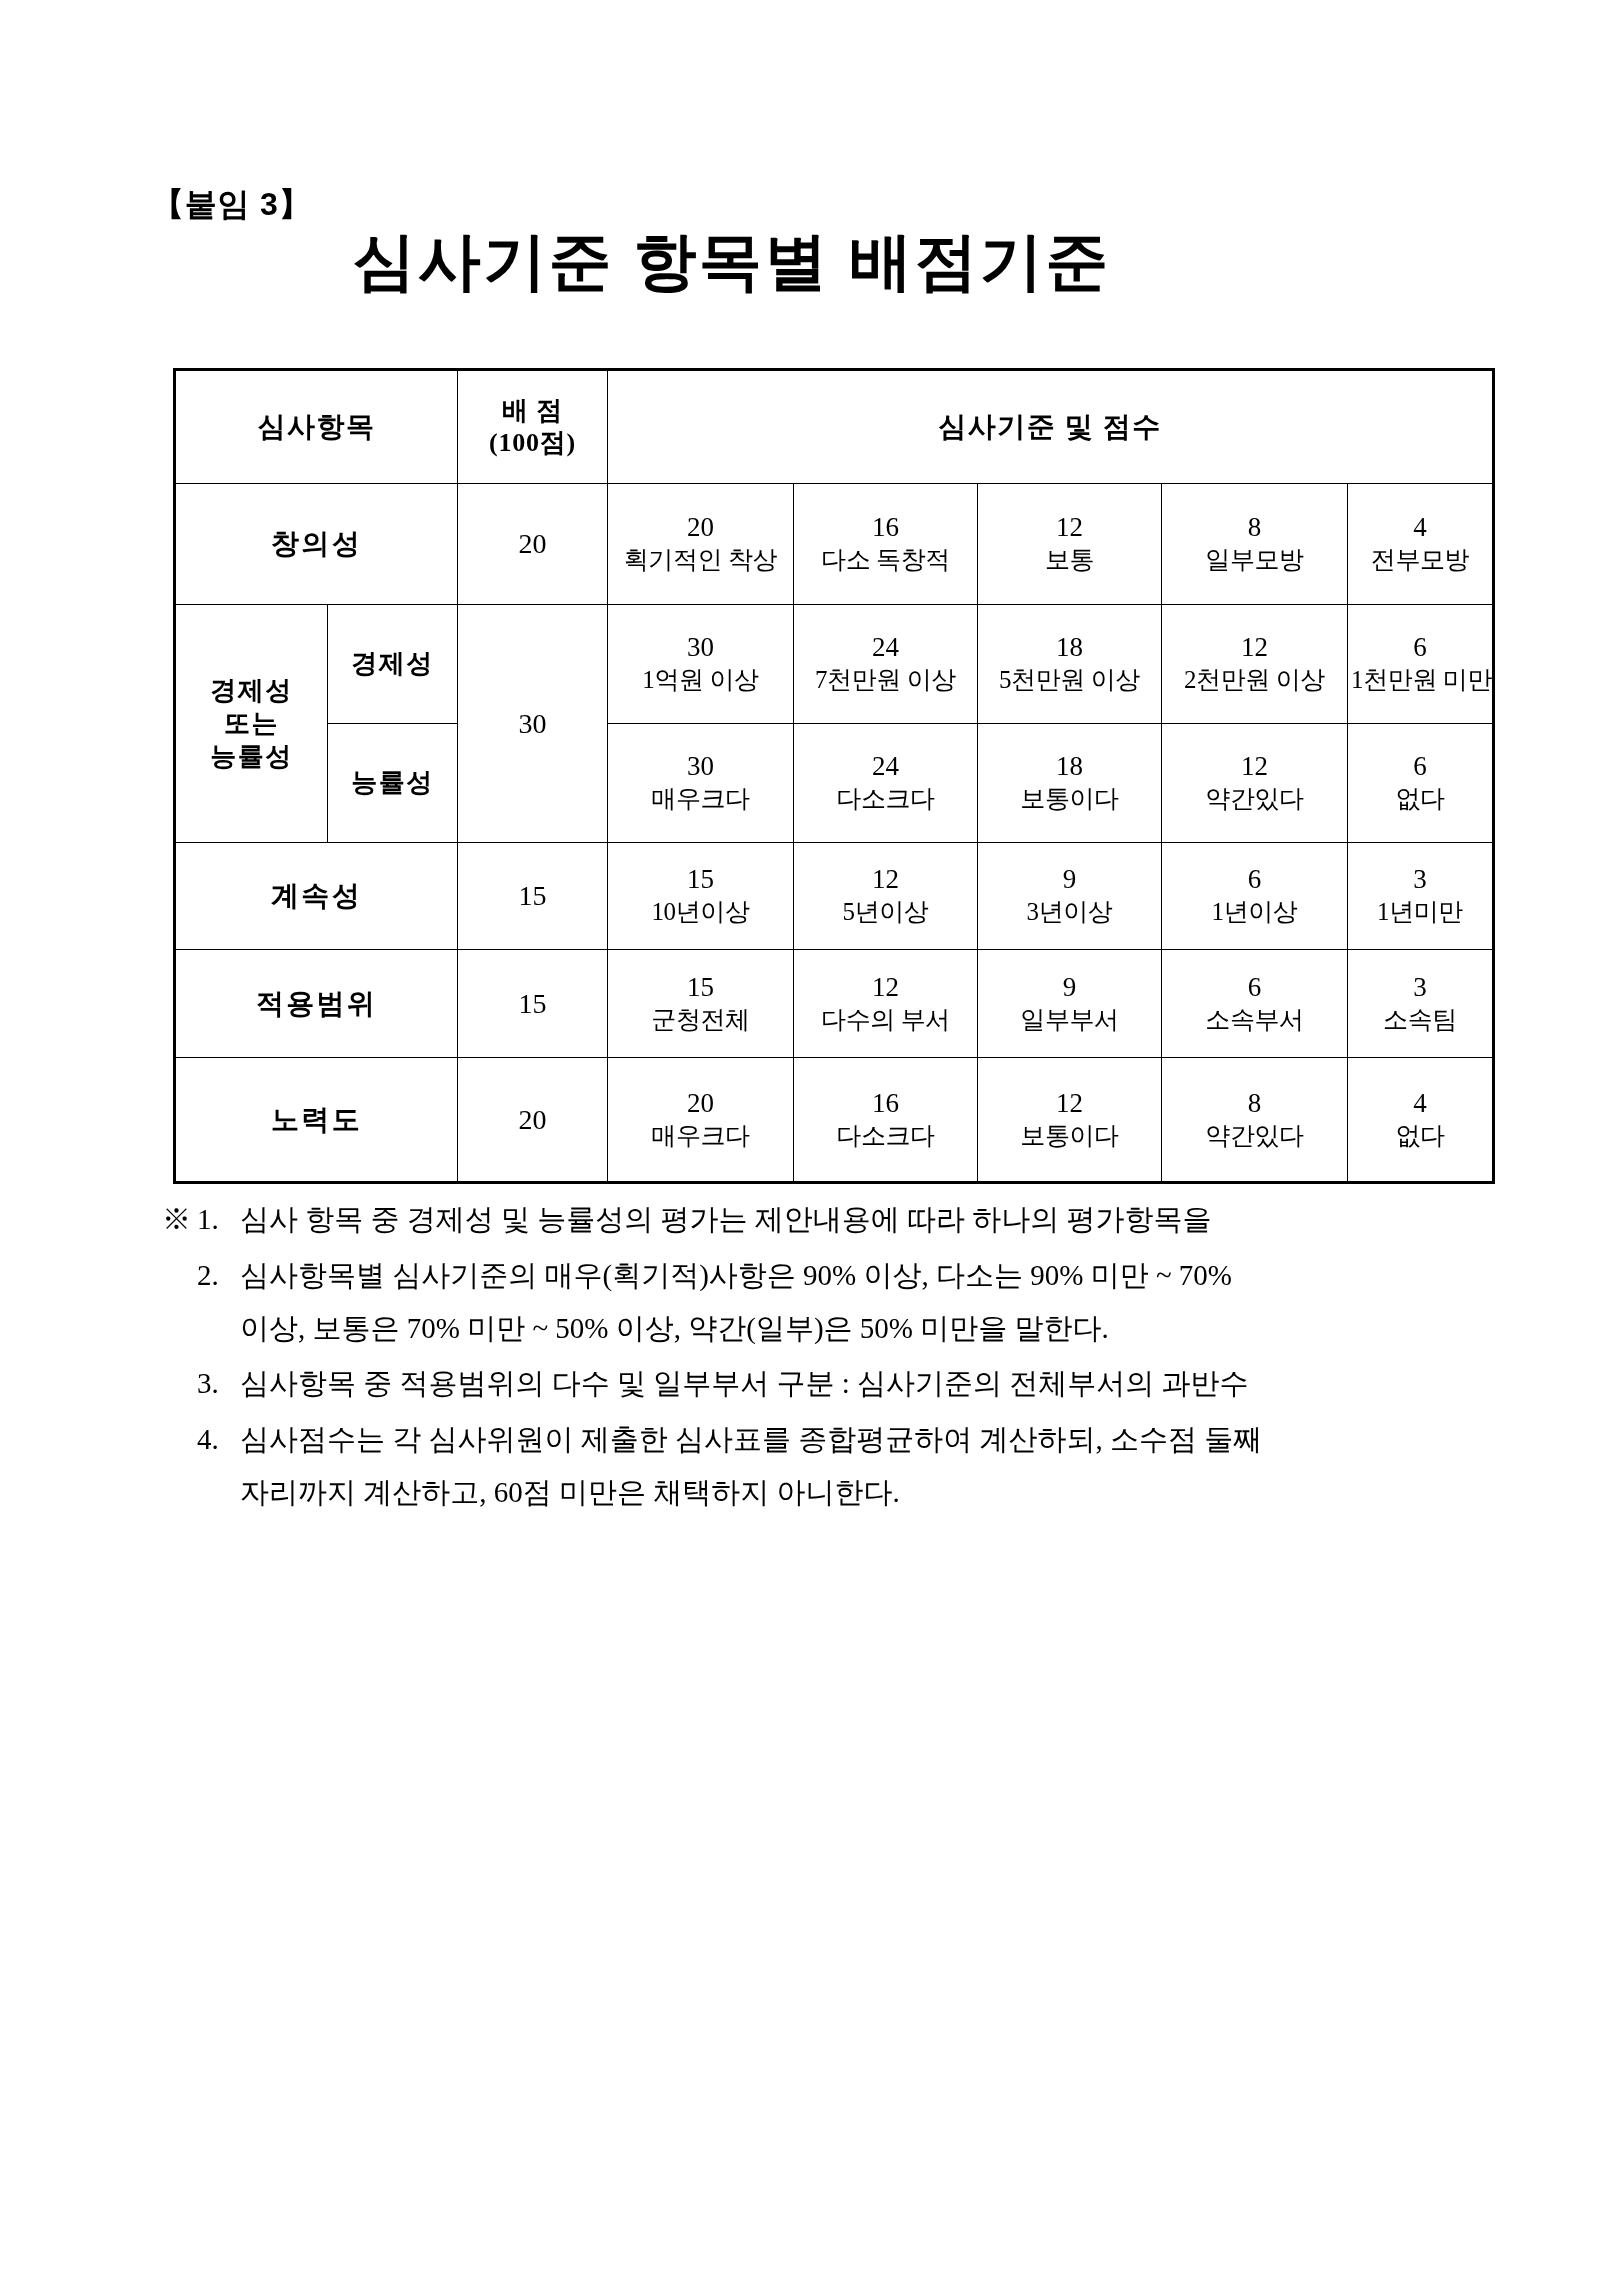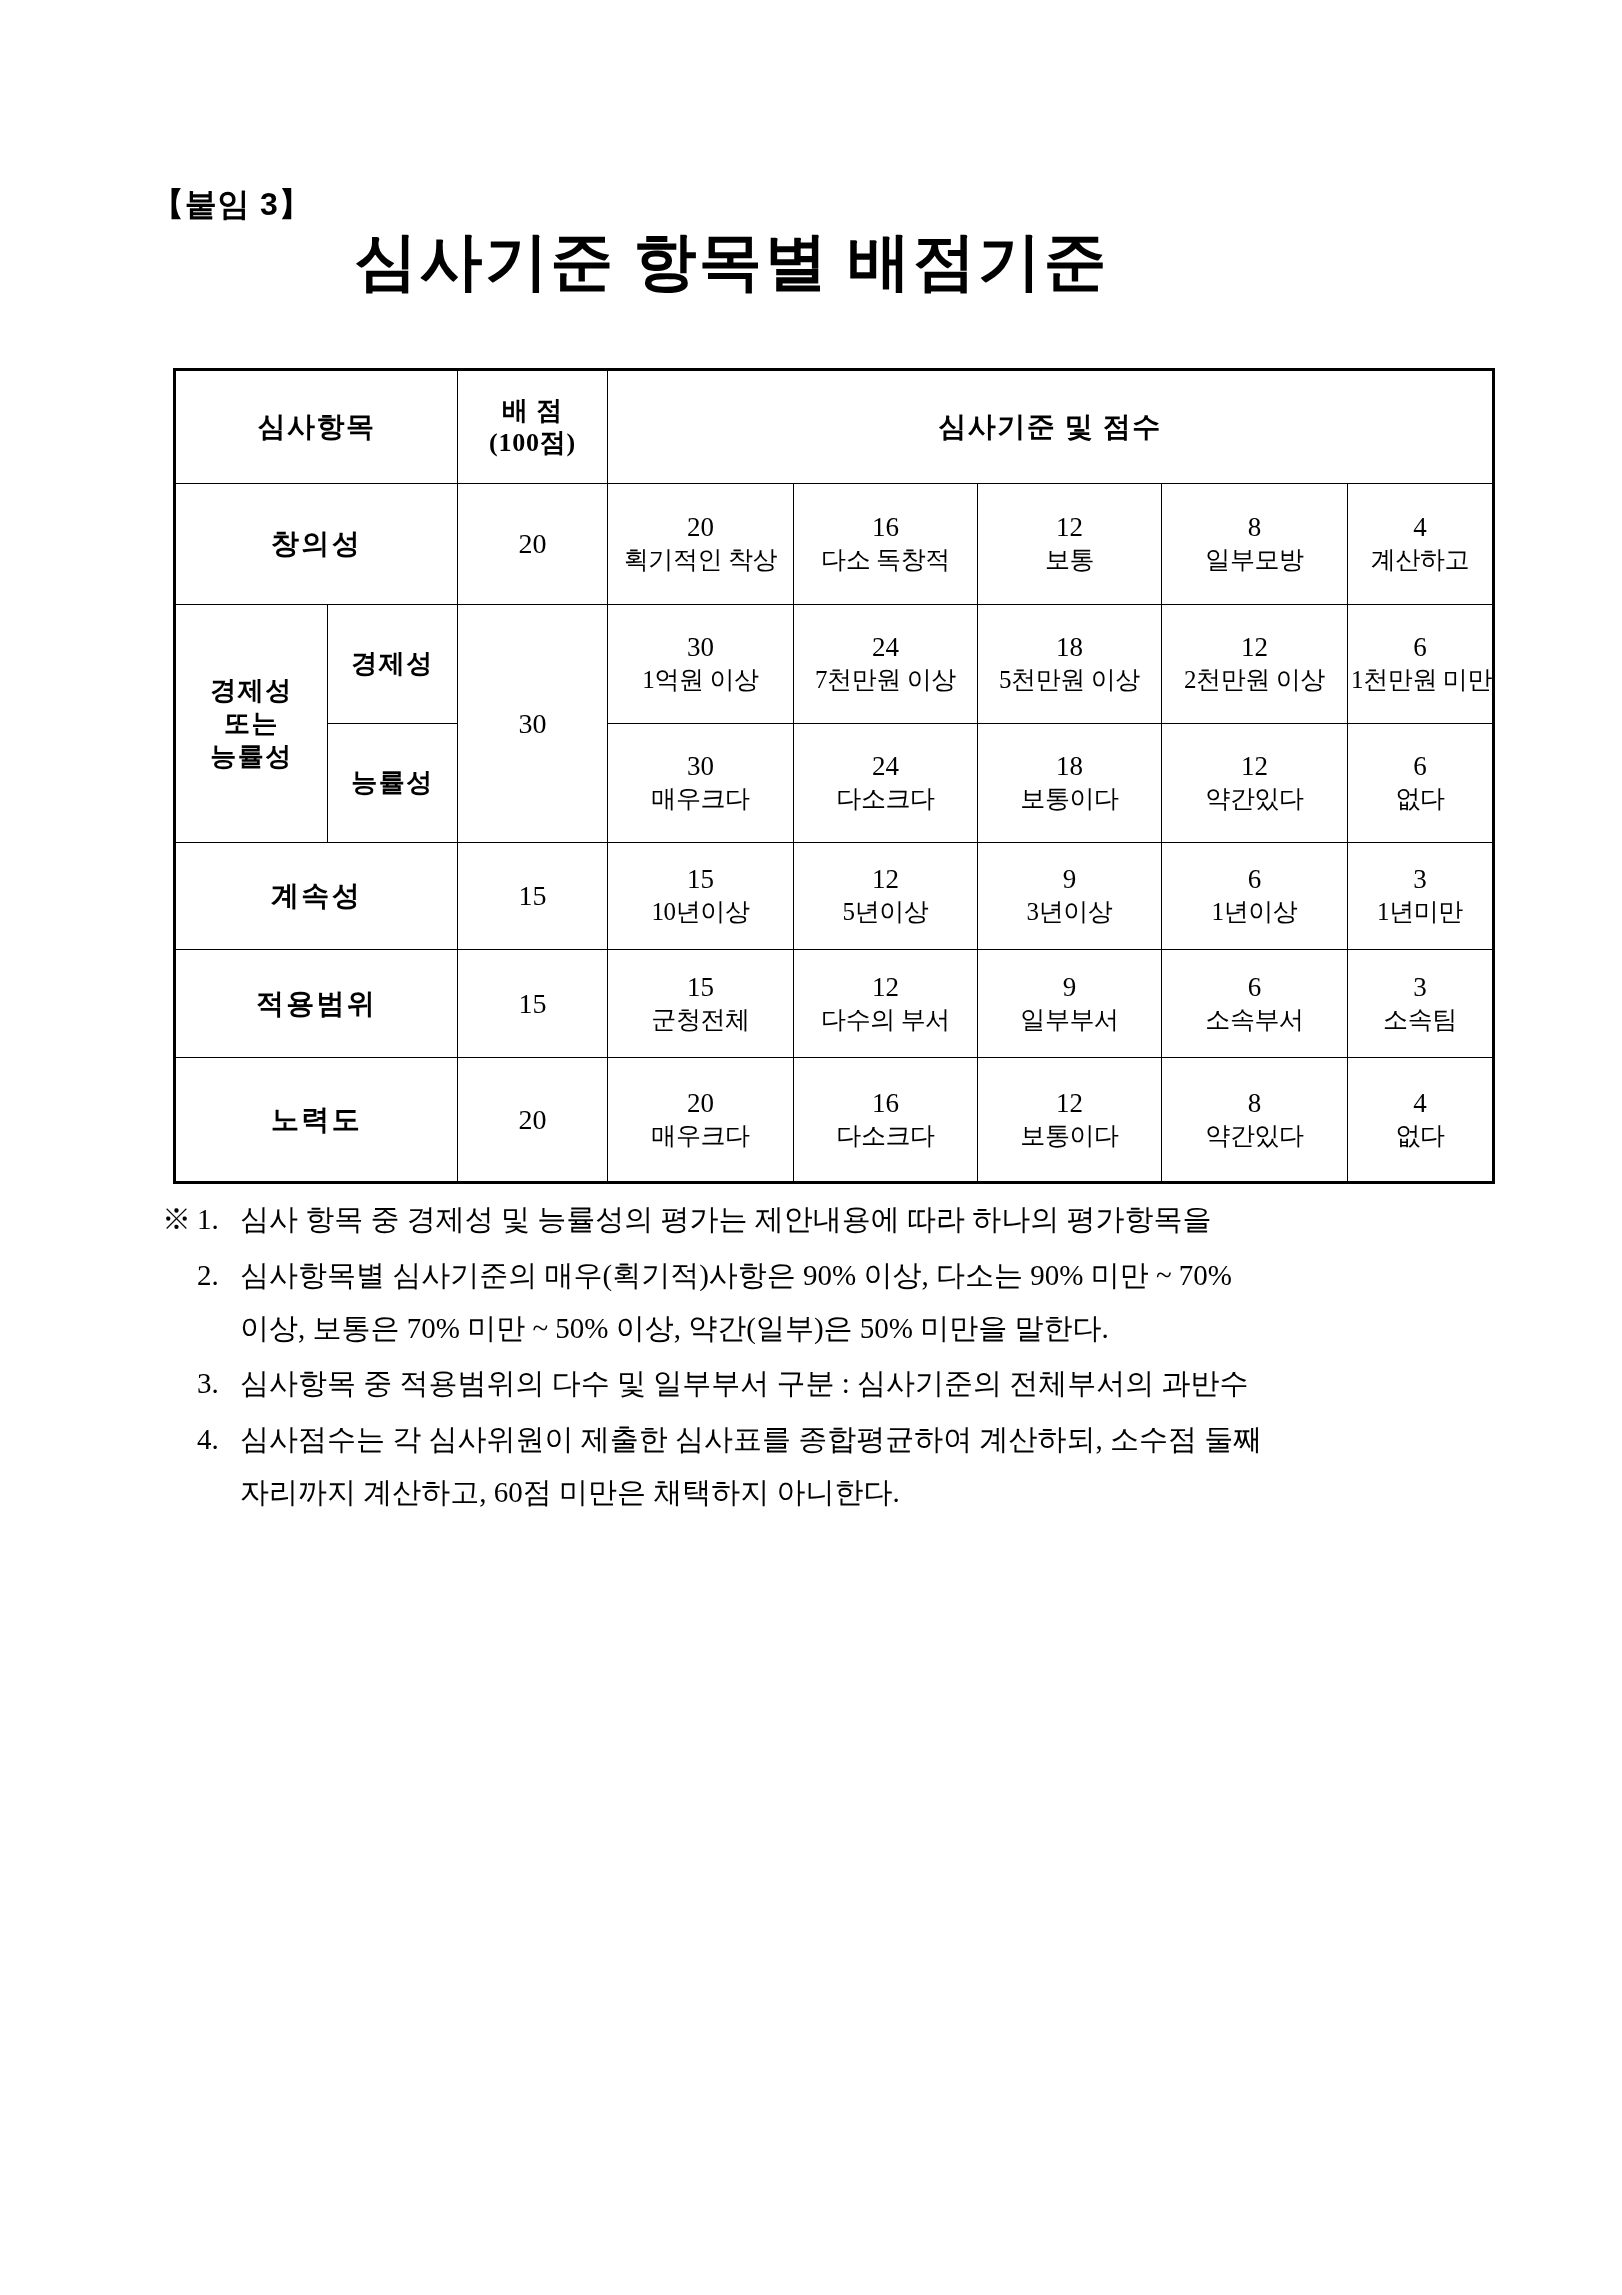--- a/index.html
+++ b/index.html
@@ -35,21 +35,21 @@
     white-space: nowrap;
   }
 
   
   .doc-title {
     position: absolute;
     left: 0;
     top: 219px;
     width: 1439px;
     text-align: center;
-    font-family: Liberation Serif, serif;
+    font-family: Liberation Sans, sans-serif;
     font-size: 63px;
     font-weight: 700;
     letter-spacing: 2.3px;
     white-space: nowrap;
   }
 
   
   .score-table {
     position: absolute;
     left: 161px;
@@ -218,21 +218,21 @@
         <td class="crit">
           <span class="score">12</span>
           <span class="desc">보통</span>
         </td>
         <td class="crit">
           <span class="score">8</span>
           <span class="desc">일부모방</span>
         </td>
         <td class="crit">
           <span class="score">4</span>
-          <span class="desc">계산하고</span>
+          <span class="desc">전부모방</span>
         </td>
       </tr>
 
       <tr class="r-econ">
         <td class="item-name-multi" rowspan="2">
           <span>경제성</span><br>
           <span>또는</span><br>
           <span>능률성</span>
         </td>
         <td class="item-sub">경제성</td>

